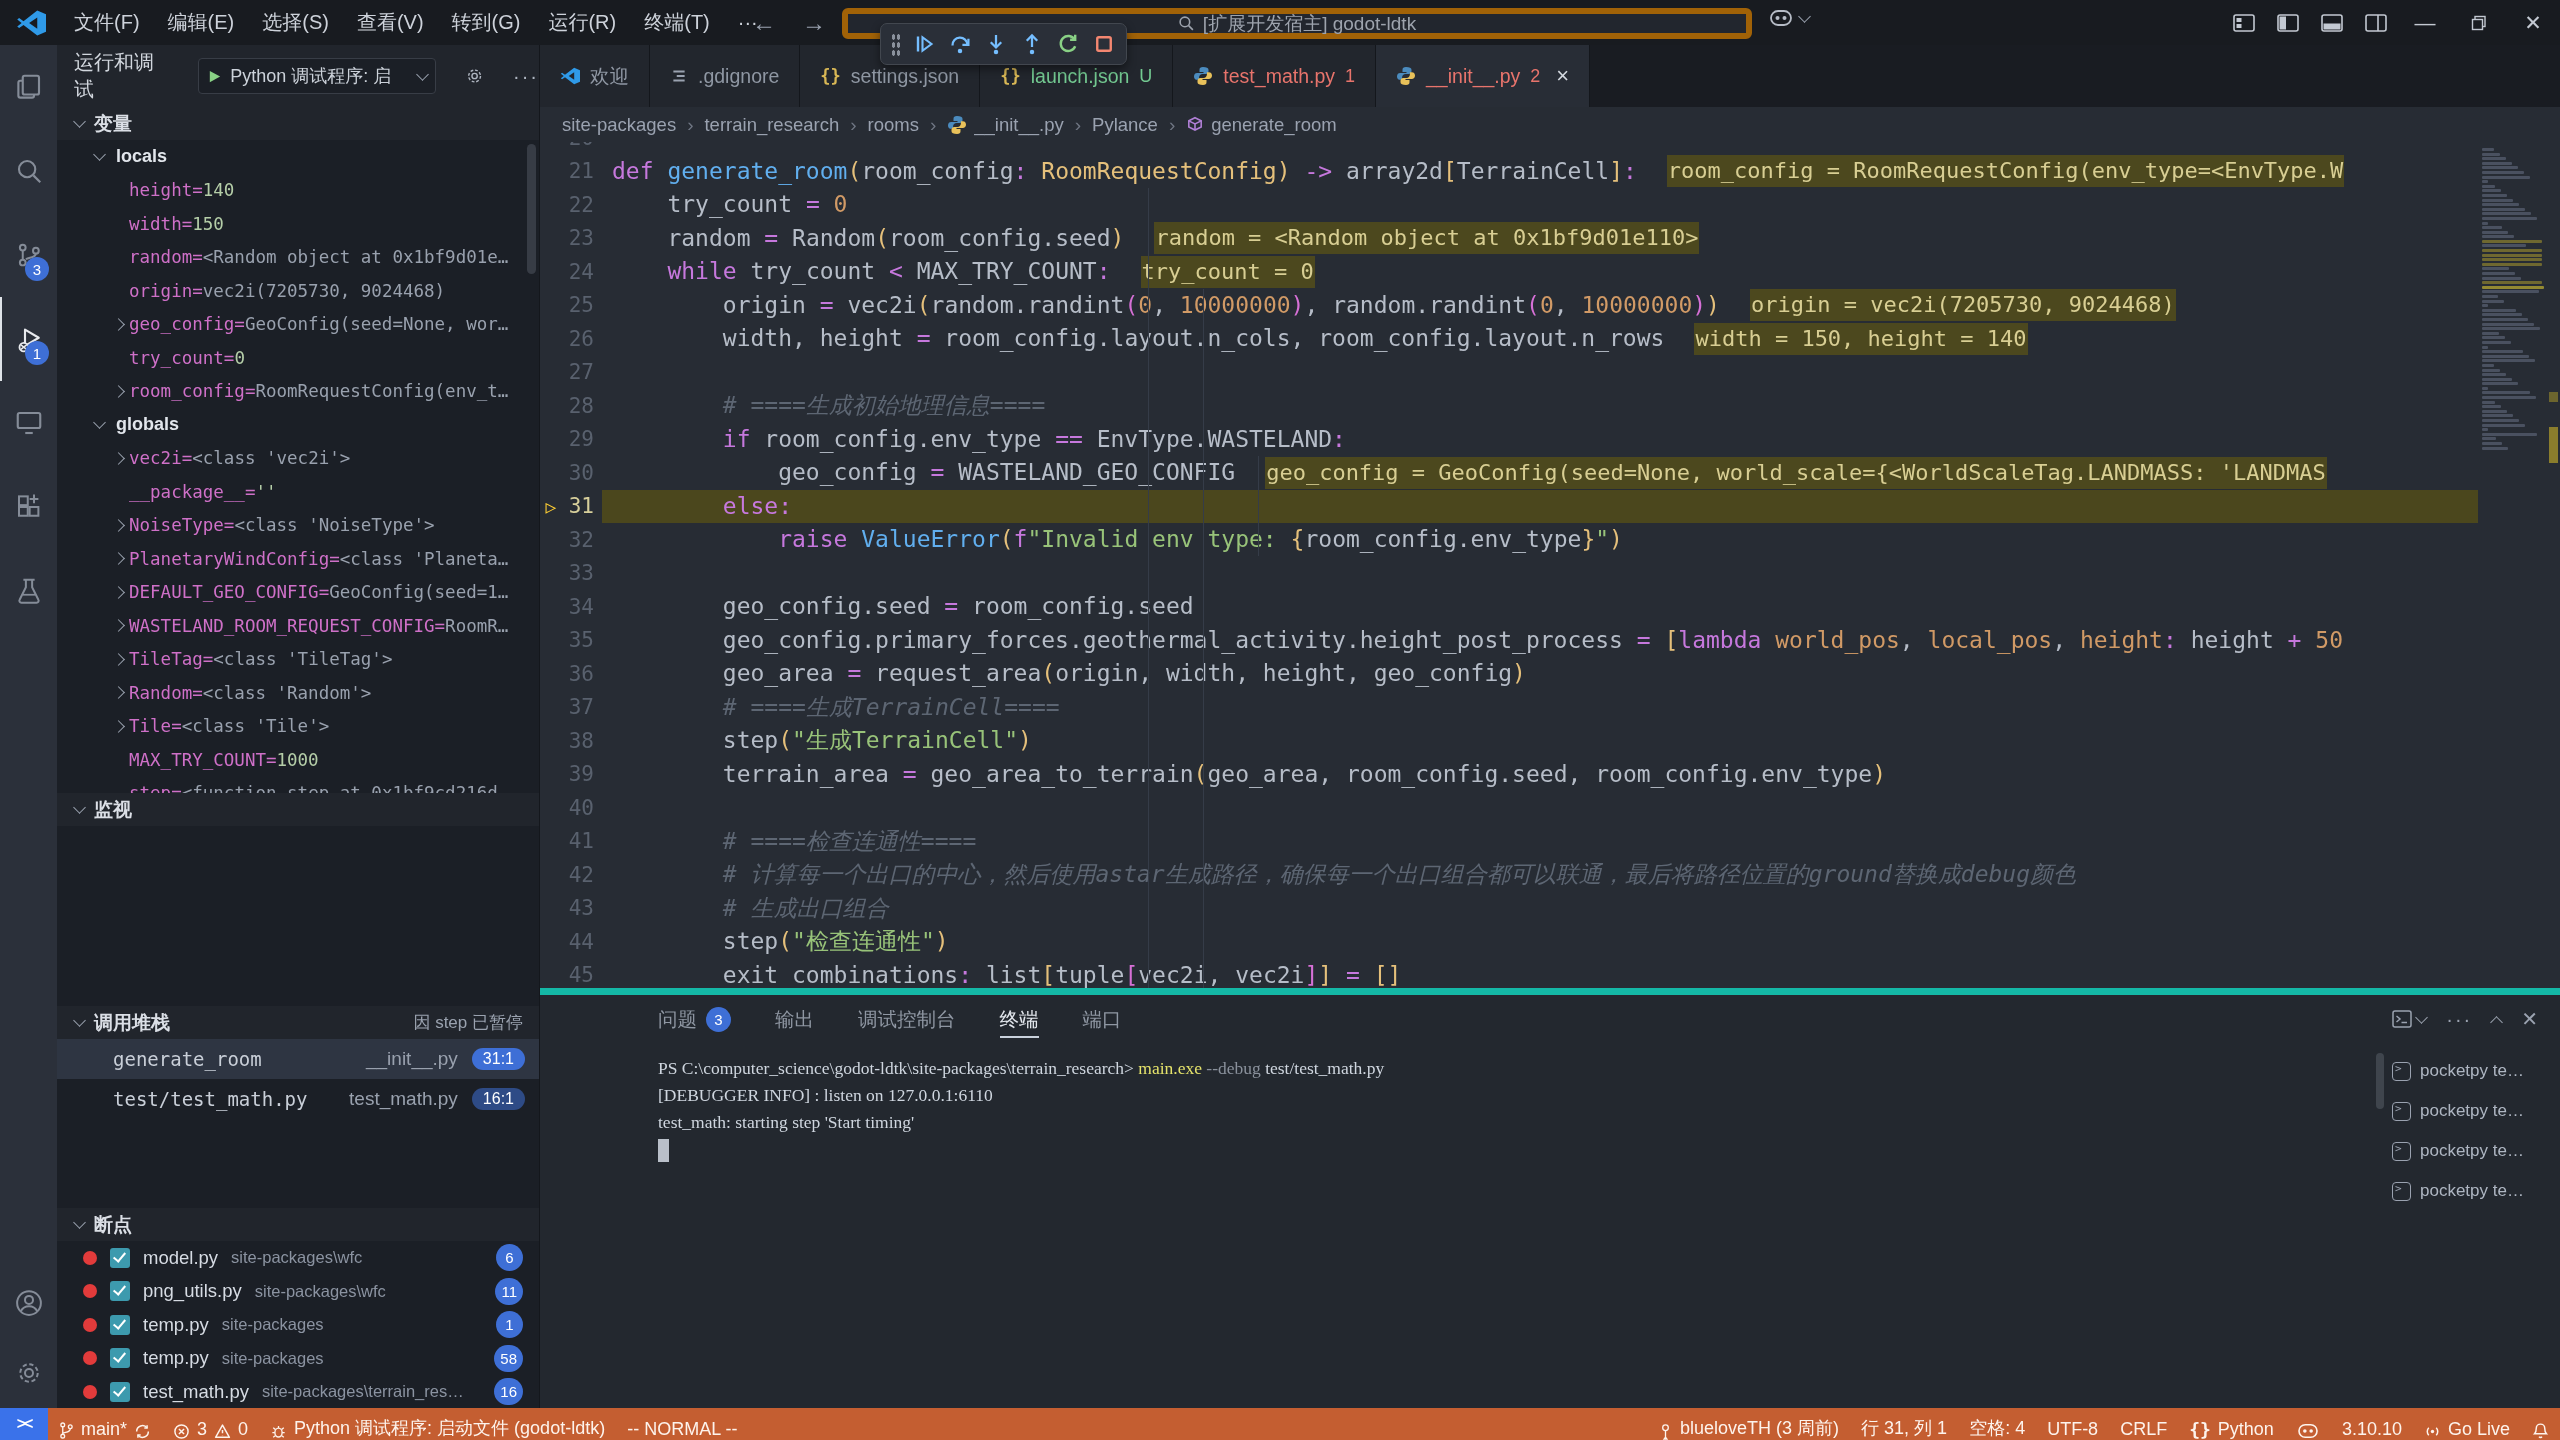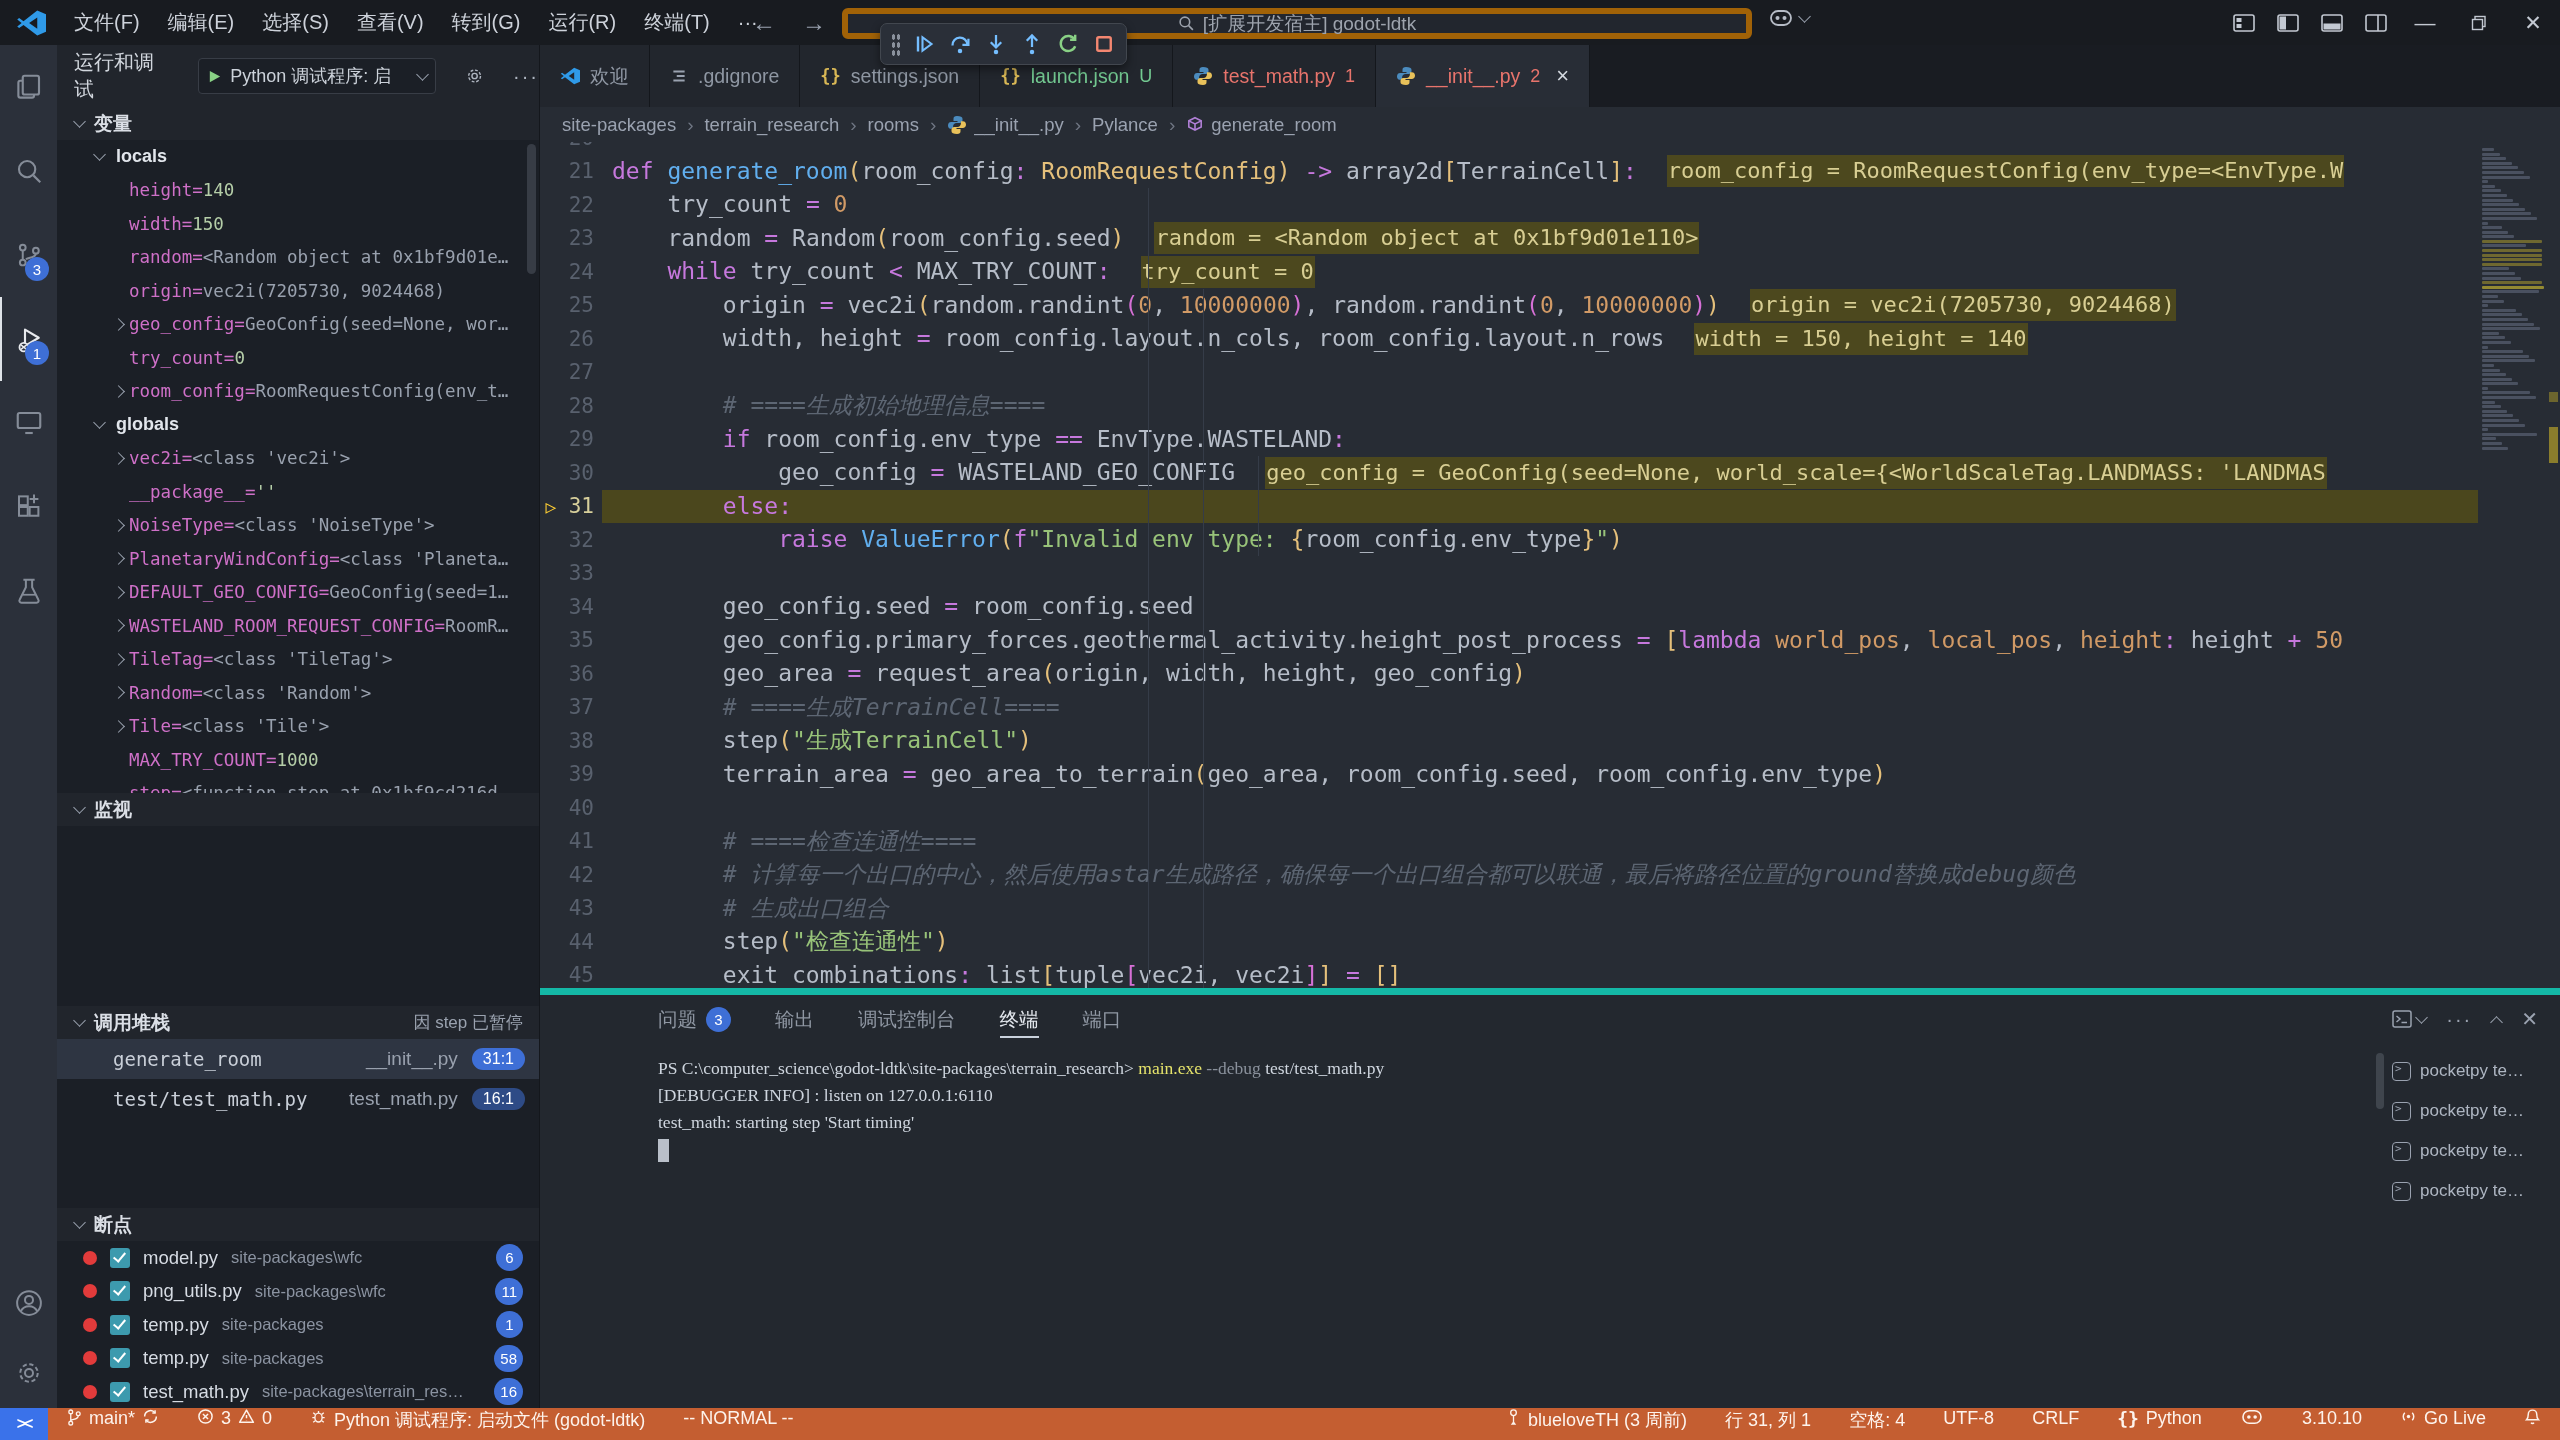--- a/index.html
+++ b/index.html
@@ -155,21 +155,21 @@
   .term-inst { height:40px; display:flex; align-items:center; gap:9px; color:#aeb6c2; font-size:17px; }
   .term-ic { width:19px; height:19px; border:1.6px solid #9aa2b0; border-radius:4px; position:relative; flex:none; }
   .term-ic:after { content:">"; position:absolute; left:2px; top:-1px; font-size:11px; color:#9aa2b0;
     font-family:"DejaVu Sans Mono",monospace; }
 
   
   #statusbar { position:absolute; left:0; bottom:0; width:2560px; height:32px; background:#c45e31;
     display:flex; align-items:center; color:#fdf3ec; font-size:18px; }
   #remote { width:48px; height:32px; background:#3a72ea; color:#fff; display:flex; align-items:center;
     justify-content:center; font-weight:bold; font-size:16px; letter-spacing:-2px; flex:none; }
-  .sb-item { display:flex; align-items:flex-start; gap:7px; padding:0 19px; height:32px; white-space:nowrap; }
+  .sb-item { display:flex; align-items:flex-end; gap:7px; padding:0 11px; height:32px; white-space:nowrap; }
   .sb-item svg { flex:none; }
   #sb-right { margin-left:auto; display:flex; align-items:center; }
 </style>
 </head>
 <body>
 
 <div id="titlebar">
   <svg id="logo" viewBox="0 0 24 24">
     <polygon points="17,2 24,5 24,19 17,22 6,13.5 2.5,16 1,14.8 4.5,12 1,9.2 2.5,8 6,10.5" fill="#2f9ae8"></polygon>
     <polygon points="17,7.5 10.5,12 17,16.5" fill="#181b20"></polygon>

